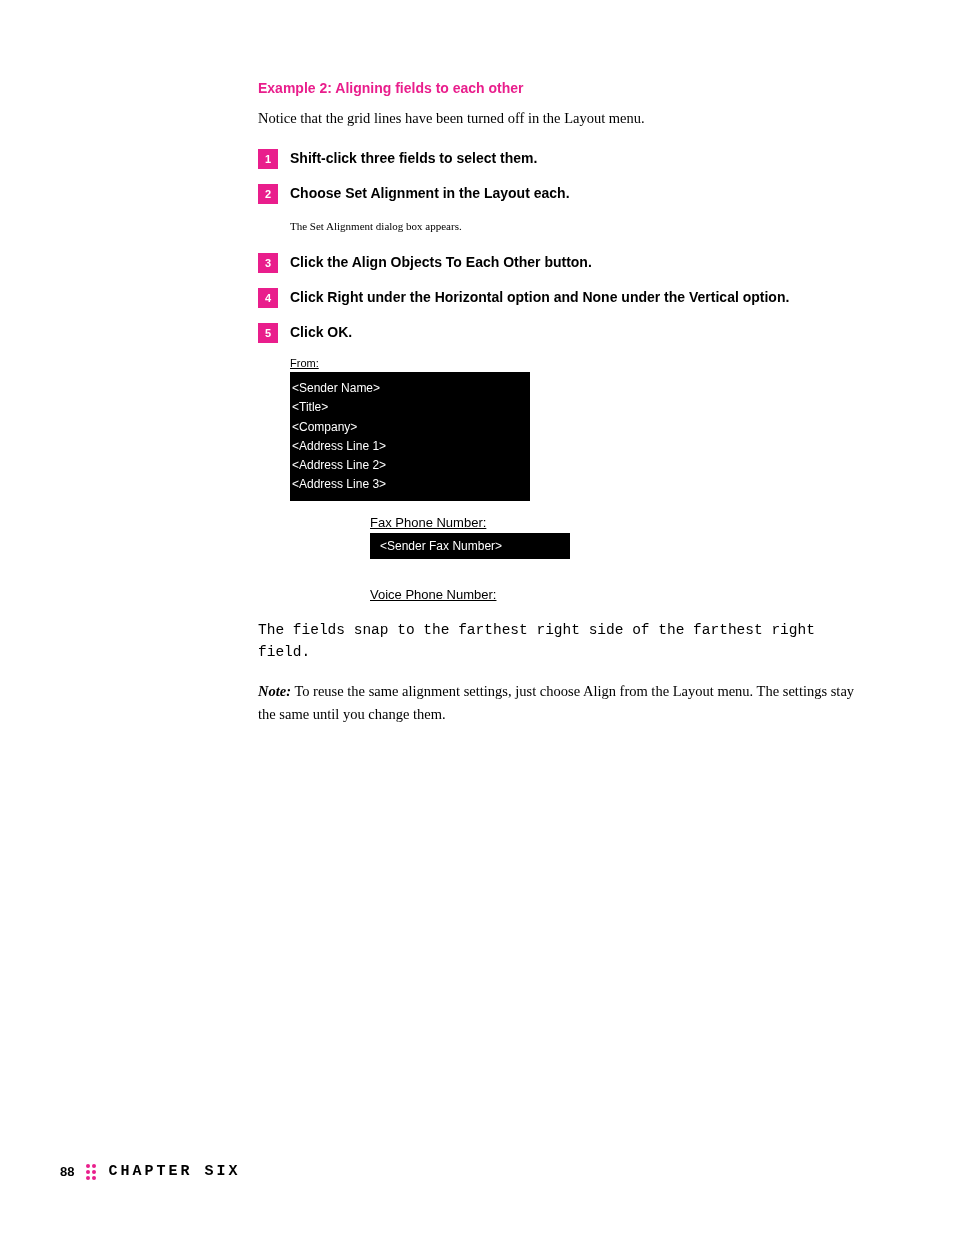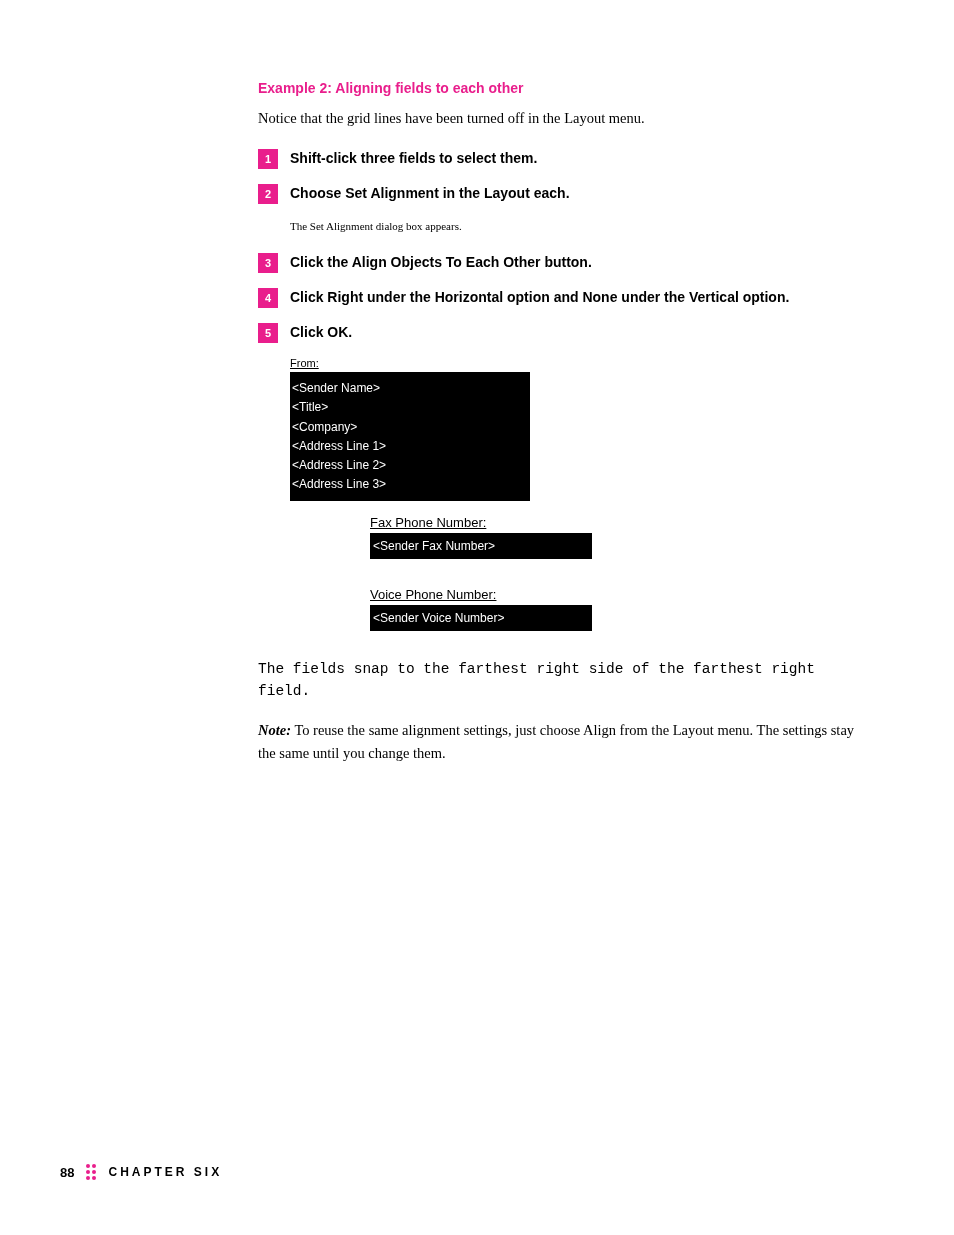--- a/index.html
+++ b/index.html
@@ -113,23 +113,23 @@
       text-decoration: underline;
       margin-bottom: 3px;
       margin-left: 80px;
     }
 
     .field-box {
       background: #000000;
       color: #ffffff;
       font-family: Arial, Helvetica, sans-serif;
       font-size: 12px;
-      padding: 4px 1px;
+      padding: 4px 8px;
       border: 2px solid #000000;
-      width: 222px;
+      width: 200px;
       margin-left: 80px;
       margin-bottom: 28px;
     }
 
     .snap-text {
       font-size: 14.5px;
       margin-top: 8px;
       margin-bottom: 16px;
       line-height: 1.5;
       font-family: Liberation Mono, monospace;
@@ -175,22 +175,22 @@
     }
 
     .dot {
       width: 4px;
       height: 4px;
       background: #e91e8c;
       border-radius: 50%;
     }
 
     .chapter-label {
-      font-family: Liberation Sans, sans-serif;
-      font-size: 12px;
+      font-family: Liberation Mono, monospace;
+      font-size: 15px;
       letter-spacing: 3px;
       text-transform: uppercase;
       font-weight: bold;
     }
   </style>
 </head>
 <body>
 
 <div class="page-container">
   <div class="content-area">
@@ -239,21 +239,20 @@
         <div>&lt;Address Line 3&gt;</div>
       </div>
 
       <div class="sub-field-group">
         <div class="field-label">Fax Phone Number:</div>
         <div class="field-box">&lt;Sender Fax Number&gt;</div>
       </div>
 
       <div class="sub-field-group">
         <div class="field-label">Voice Phone Number:</div>
-        <div class="field-box">&lt;Sender Voice Number&gt;</div>
       </div>
     </div>
 
     <p class="snap-text">The fields snap to the farthest right side of the farthest right field.</p>
 
     <p class="note-text">
       <em>Note:</em><span>  To reuse the same alignment settings, just choose Align from the Layout menu. The settings stay the same until you change them.</span>
     </p>
 
   </div>

